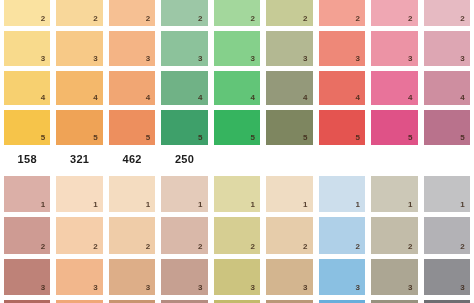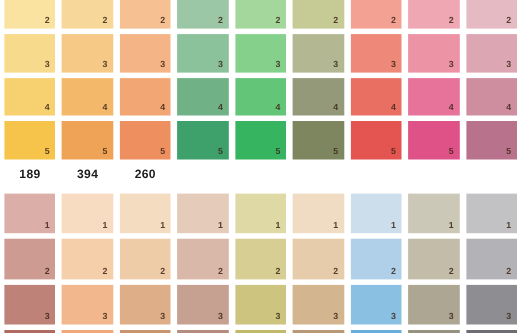--- a/index.html
+++ b/index.html
@@ -192,23 +192,24 @@
       </div>
       <div class="swatch" style="background: rgb(223, 82, 135);">
         <span class="swatch-level" style="color: rgba(60, 38, 22, 0.85);">5</span>
       </div>
       <div class="swatch" style="background: rgb(185, 114, 140);">
         <span class="swatch-level" style="color: rgba(60, 38, 22, 0.85);">5</span>
       </div>
     </div>
 
   <div id="code-row">
-      <div class="code-cell">189</div>
-      <div class="code-cell">394</div>
-      <div class="code-cell">260</div>
+      <div class="code-cell">158</div>
+      <div class="code-cell">321</div>
+      <div class="code-cell">462</div>
+      <div class="code-cell">250</div>
     </div>
 
   <div class="swatch-grid" id="grid-bottom">
       <div class="swatch" style="background: rgb(219, 175, 167);">
         <span class="swatch-level" style="color: rgba(60, 38, 22, 0.85);">1</span>
       </div>
       <div class="swatch" style="background: rgb(247, 220, 193);">
         <span class="swatch-level" style="color: rgba(60, 38, 22, 0.85);">1</span>
       </div>
       <div class="swatch" style="background: rgb(244, 220, 192);">

